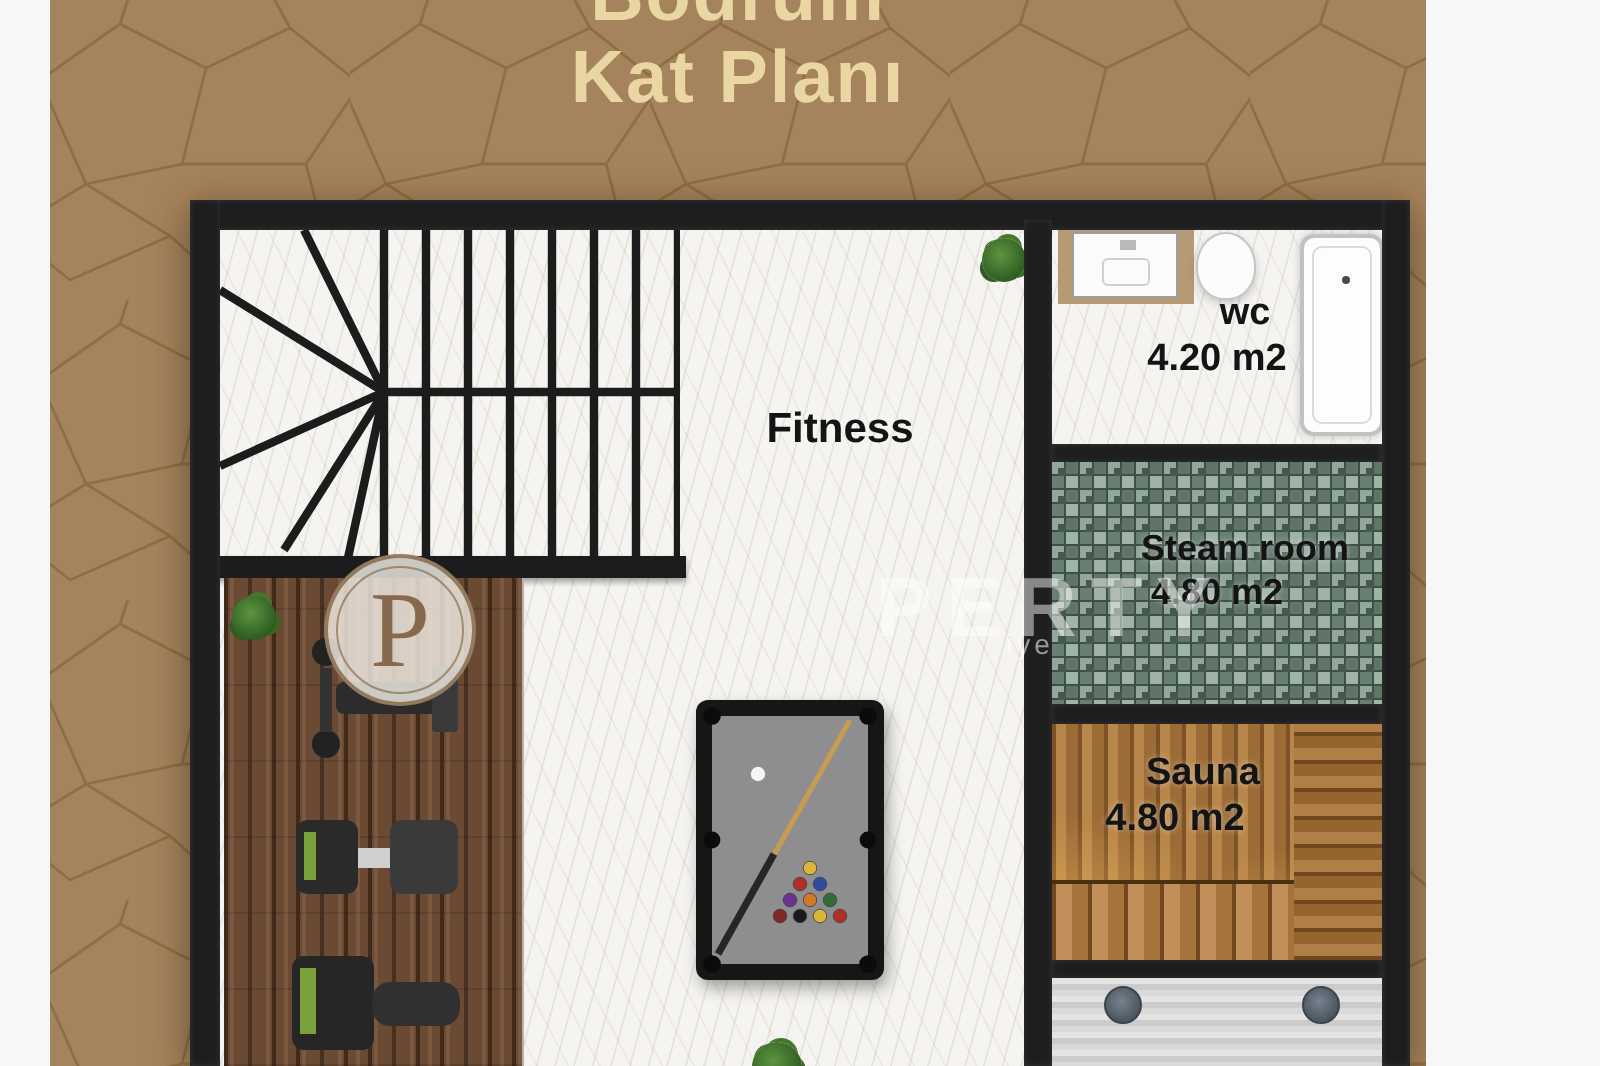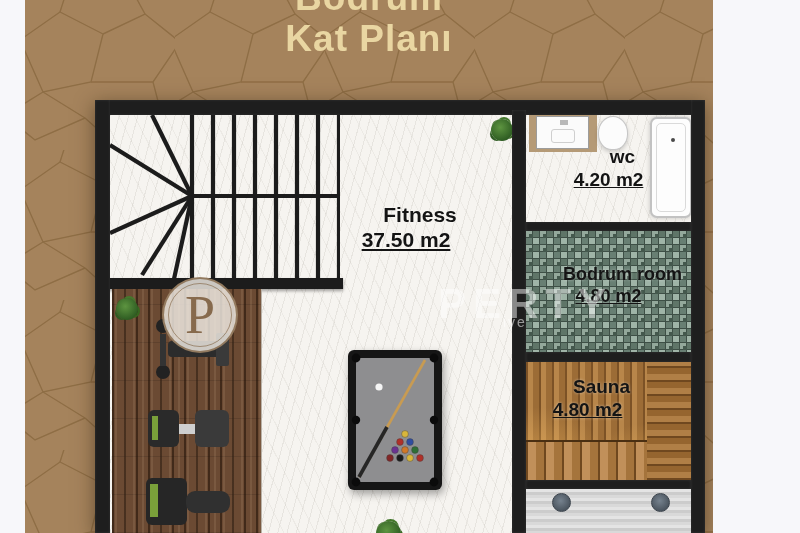--- a/index.html
+++ b/index.html
@@ -65,21 +65,21 @@
     background-image:repeating-linear-gradient(90deg, #6f481f 0 2px, #c1905a 2px 10px, #a5743c 10px 18px); }
   .gray-room { top:389px; height:44px;
     background-image:repeating-linear-gradient(180deg, #e4e4e4 0 3px, #cccccc 3px 6px, #d9d9d9 6px 9px); }
   .round-seat { position:absolute; width:19px; height:19px; border-radius:50%;
     background:radial-gradient(circle at 45% 40%, #76828e, #4c5660 70%); border:1px solid #3c444d; }
 
   
   .label { position:absolute; text-align:center; color:#141414; font-weight:700; line-height:1.2;
     text-shadow:0 0 3px rgba(255,255,255,.45); }
   .label .nm { display:block;padding-left:28px; }
-  .label .ar { display:block;text-decoration:underline; }
+  .label .ar { display:block; }
   .fitness-label { left:221px; top:102px; width:180px; font-size:21px; }
   .wc-label    { left:431px; top:46px;  width:165px; font-size:19px; }
   .steam-label { left:431px; top:164px; width:165px; font-size:18px; }
   .sauna-label { left:410px; top:276px; width:165px; font-size:19px; }
 
   
   .sink-counter { position:absolute; left:434px; top:13px; width:68px; height:39px; background:#b59a76; }
   .sink { position:absolute; left:7px; top:3px; width:53px; height:33px; background:#fbfbfb; border:1px solid #9c9c9c; }
   .sink-tap { position:absolute; left:23px; top:3px; width:8px; height:5px; background:#b9b9b9; }
   .sink-bowl { position:absolute; left:14px; top:12px; width:24px; height:14px; border:1px solid #cfcfcf; border-radius:3px; }
@@ -178,21 +178,20 @@
           <rect x="55" y="100" width="34" height="37" rx="6" fill="#3a3a3a"></rect>
           <rect x="39" y="114" width="16" height="10" fill="#cfcfcf"></rect>
           <rect x="6" y="168" width="41" height="47" rx="6" fill="#262626"></rect>
           <rect x="10" y="174" width="8" height="33" fill="#7aa03a"></rect>
           <rect x="46" y="181" width="44" height="22" rx="9" fill="#303030"></rect>
         </g>
       </svg>
 
       <div class="label fitness-label">
         <span class="nm">Fitness</span>
-        <span class="ar">37.50 m2</span>
       </div>
 
       <svg class="pool-table" viewBox="0 0 94 140">
         <rect x="0" y="0" width="94" height="140" rx="6" fill="#161616"></rect>
         <rect x="8" y="8" width="78" height="124" rx="3" fill="#8e8e90"></rect>
         <g fill="#0b0b0b">
           <circle cx="8" cy="8" r="4.4"></circle>
             <circle cx="86" cy="8" r="4.4"></circle>
           <circle cx="8" cy="70" r="4.2"></circle>
             <circle cx="86" cy="70" r="4.2"></circle>
@@ -242,21 +241,21 @@
               <rect x="7" y="0" width="6" height="6" fill="#5f7568"></rect>
               <rect x="0" y="7" width="6" height="6" fill="#687f73"></rect>
               <rect x="7" y="7" width="6" height="6" fill="#9fb4a7"></rect>
               <rect x="3" y="3" width="4" height="4" fill="#44584d"></rect>
             </pattern>
           </defs>
           <rect width="165" height="121" fill="url(#mz)"></rect>
         </svg>
       </div>
       <div class="label steam-label">
-        <span class="nm">Bodrum room</span>
+        <span class="nm">Steam room</span>
         <span class="ar">4.80 m2</span>
       </div>
 
       <div class="room sauna-room">
         <div class="sauna-right"></div>
         <div class="sauna-bench"></div>
       </div>
       <div class="label sauna-label">
         <span class="nm">Sauna</span>
         <span class="ar">4.80 m2</span>

